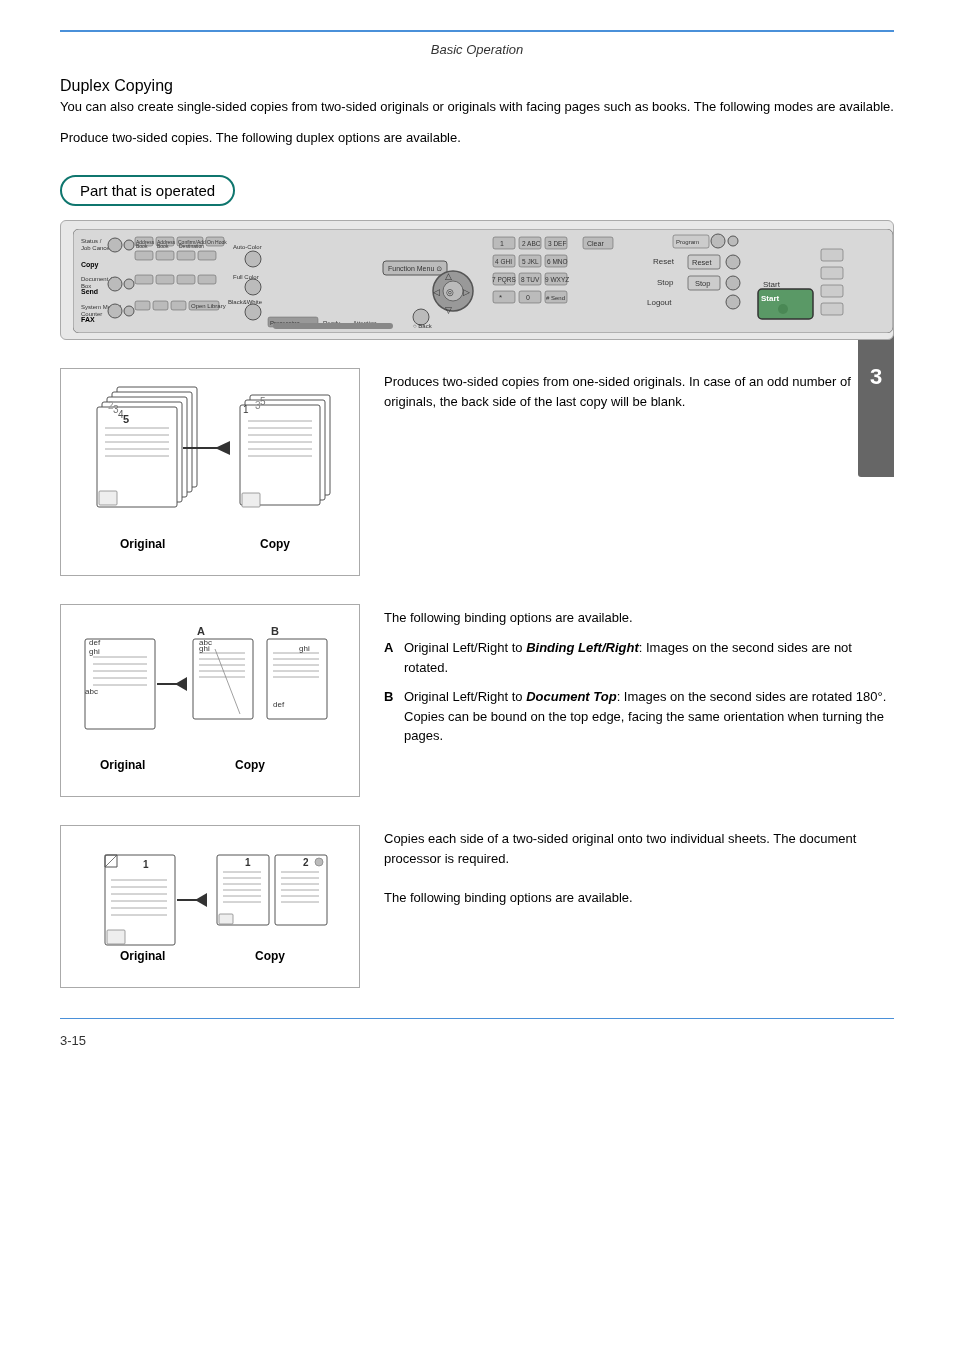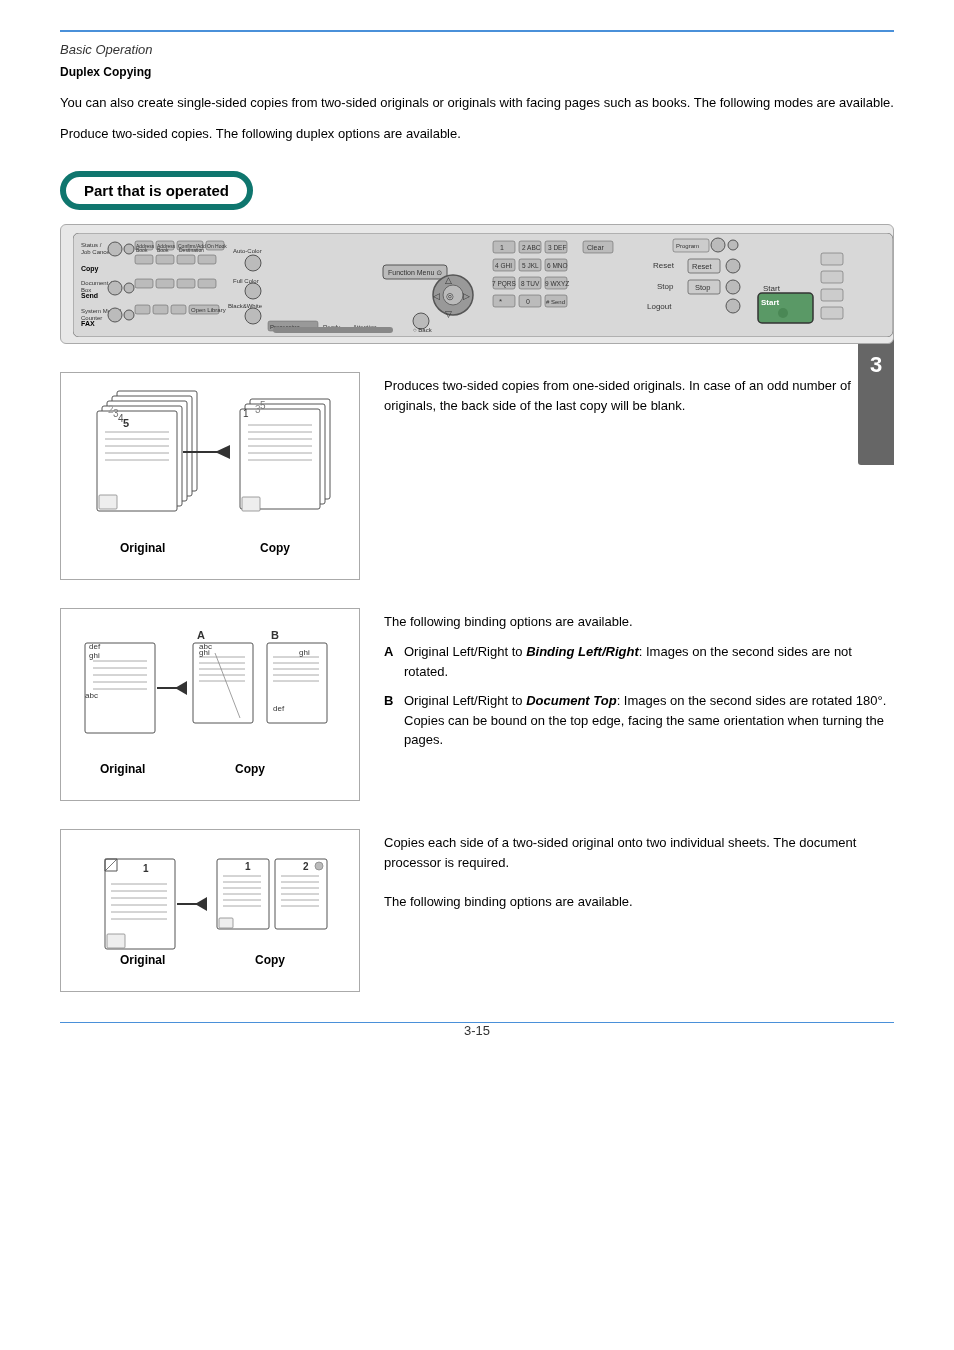--- a/index.html
+++ b/index.html
@@ -20,49 +20,49 @@
       position: relative;
     }
 
     .top-rule {
       border-top: 2px solid #4a90d9;
       margin-bottom: 10px;
     }
 
     .header-line {
       display: flex;
-      justify-content: flex-start;
-      margin-bottom: 8px;
+      justify-content: center;
+      margin-bottom: 20px;
     }
 
     .header-title {
       font-style: italic;
       font-size: 13px;
       color: #333;
     }
 
     .section-title {
-      font-size: 12px;
-      font-weight: bold;
-      margin-bottom: 14px;
+      font-size: 16px;
+      font-weight: normal;
+      margin-bottom: 2px;
     }
 
     .intro-text {
       font-size: 13px;
       line-height: 1.6;
       margin-bottom: 10px;
     }
 
     .part-operated-badge {
       display: inline-block;
-      border: 6px solid #0f766e;
+      border: 2px solid #0f766e;
       border-radius: 20px;
       padding: 5px 18px;
       font-size: 15px;
-      font-weight: bold;
+      font-weight: normal;
       margin: 16px 0 14px 0;
     }
 
     
     .control-panel-wrapper {
       border: 1px solid #aaa;
       border-radius: 6px;
       background: #e8e8e8;
       margin-bottom: 28px;
       padding: 8px 12px;
@@ -141,23 +141,23 @@
       font-style: italic;
       font-weight: bold;
     }
 
     .bottom-rule {
       border-top: 1px solid #4a90d9;
       margin-top: 30px;
     }
 
     .page-number {
-      text-align: center;
+      text-align: left;
       font-size: 13px;
-      margin-top: 0;
+      margin-top: 14px;
       color: #333;
     }
 
     .page-content {
       position: relative;
     }
   </style>
 </head>
 <body>
 

